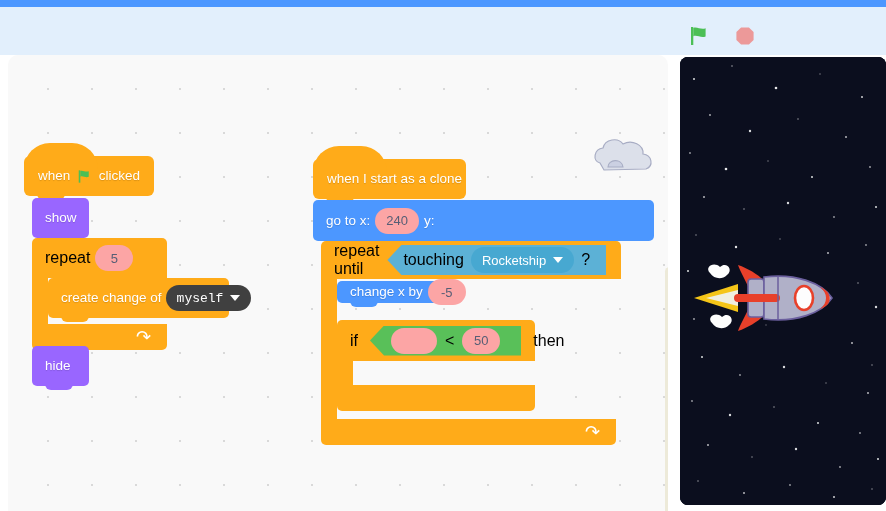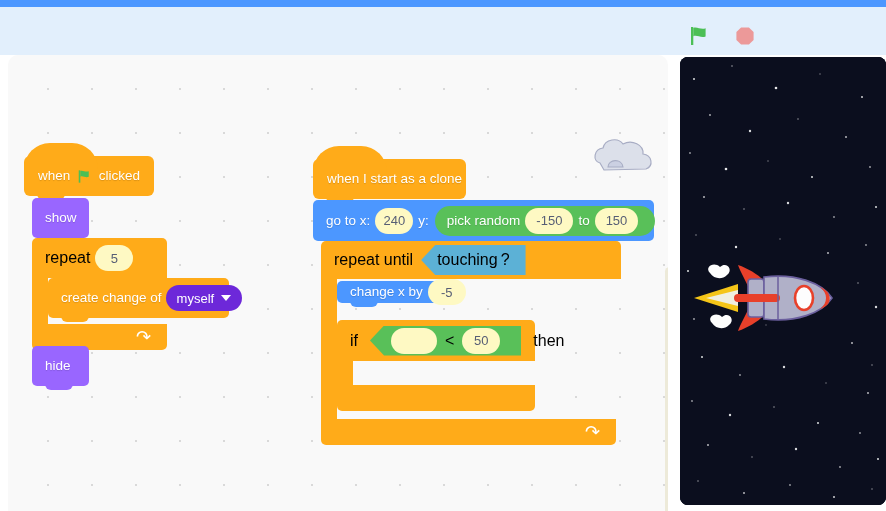--- a/index.html
+++ b/index.html
@@ -72,33 +72,33 @@
   }
 
   .c-events  { background: #ffab19; }
   .c-looks   { background: #9966ff; }
   .c-control { background: #ffab19; }
   .c-motion  { background: #4c97ff; }
   .c-sensing { background: #5cb1d6; }
   .c-ops     { background: #59c059; }
 
   .oval {
-    background: #fef9c3; color: #575e75; text-shadow: none;
+    background: #fca5a5; color: #575e75; text-shadow: none;
     border-radius: 14px; height: 26px; min-width: 38px;
     display: inline-flex; align-items: center; justify-content: center;
     padding: 8px 11px; font-size: 13px; margin: 0 5px;
   }
   .oval-empty { min-width: 46px; }
   .dropdown {
     border-radius: 14px; height: 26px;
     display: inline-flex; align-items: center; gap: 7px;
     padding: 0 11px; font-size: 13px; margin: 0 4px;
     color: #fff; text-shadow: none;
   }
-  .dd-control { background: #6d28d9; }
+  .dd-control { background: #404040; font-family: Liberation Mono, monospace; }
   .dd-sensing { background: #47a8d1; }
   .caret { width: 0; height: 0; border-left: 5px solid transparent;
            border-right: 5px solid transparent; border-top: 6px solid #fff; }
 
   .hex {
     display: inline-flex; align-items: center; height: 30px;
     padding: 0 4px; margin: 0 4px;
     clip-path: polygon(14px 0, 100% 0, 100% 50%, 100% 100%, 14px 100%, 0 50%);
   }
   .hex-inner { display: inline-flex; align-items: center; padding: 0 12px; gap: 3px; }
@@ -199,34 +199,32 @@
     <div>
 
       <div class="blk hat c-events notch-b" style="left:305px; top:104px; width:153px;">
         <span class="lbl">when I start as a clone</span>
       </div>
 
       <div class="blk stackblk c-motion notch-b" style="left:305px; top:145px; width:341px; height:41px;">
         <span>go to x:</span>
         <span class="oval">240</span>
         <span>y:</span>
-        <span class="reporter c-ops" style="margin-left:6px;">
-          <span>pick random</span>
-          <span class="oval">-150</span>
-          <span>to</span>
-          <span class="oval">150</span>
-        </span>
       </div>
 
       <div class="cblock" style="left:313px; top:186px; width:300px;">
         <div class="c-top c-control" style="width:300px; height:38px;">
           <span>repeat until</span>
           <span class="hex c-sensing" style="margin-left:8px;">
             <span class="hex-inner">
               <span>touching</span>
+              <span class="dropdown dd-sensing">
+                <span>Rocketship</span>
+                <span class="caret"></span>
+              </span>
               <span>?</span>
             </span>
           </span>
         </div>
         <div style="display:flex;">
           <div class="c-arm c-control" style="height:140px;"></div>
           <div style="width:284px; height:140px;"></div>
         </div>
         <div class="c-bot c-control" style="width:295px; height:26px;">
           <span class="loop-arrow">↷</span>

